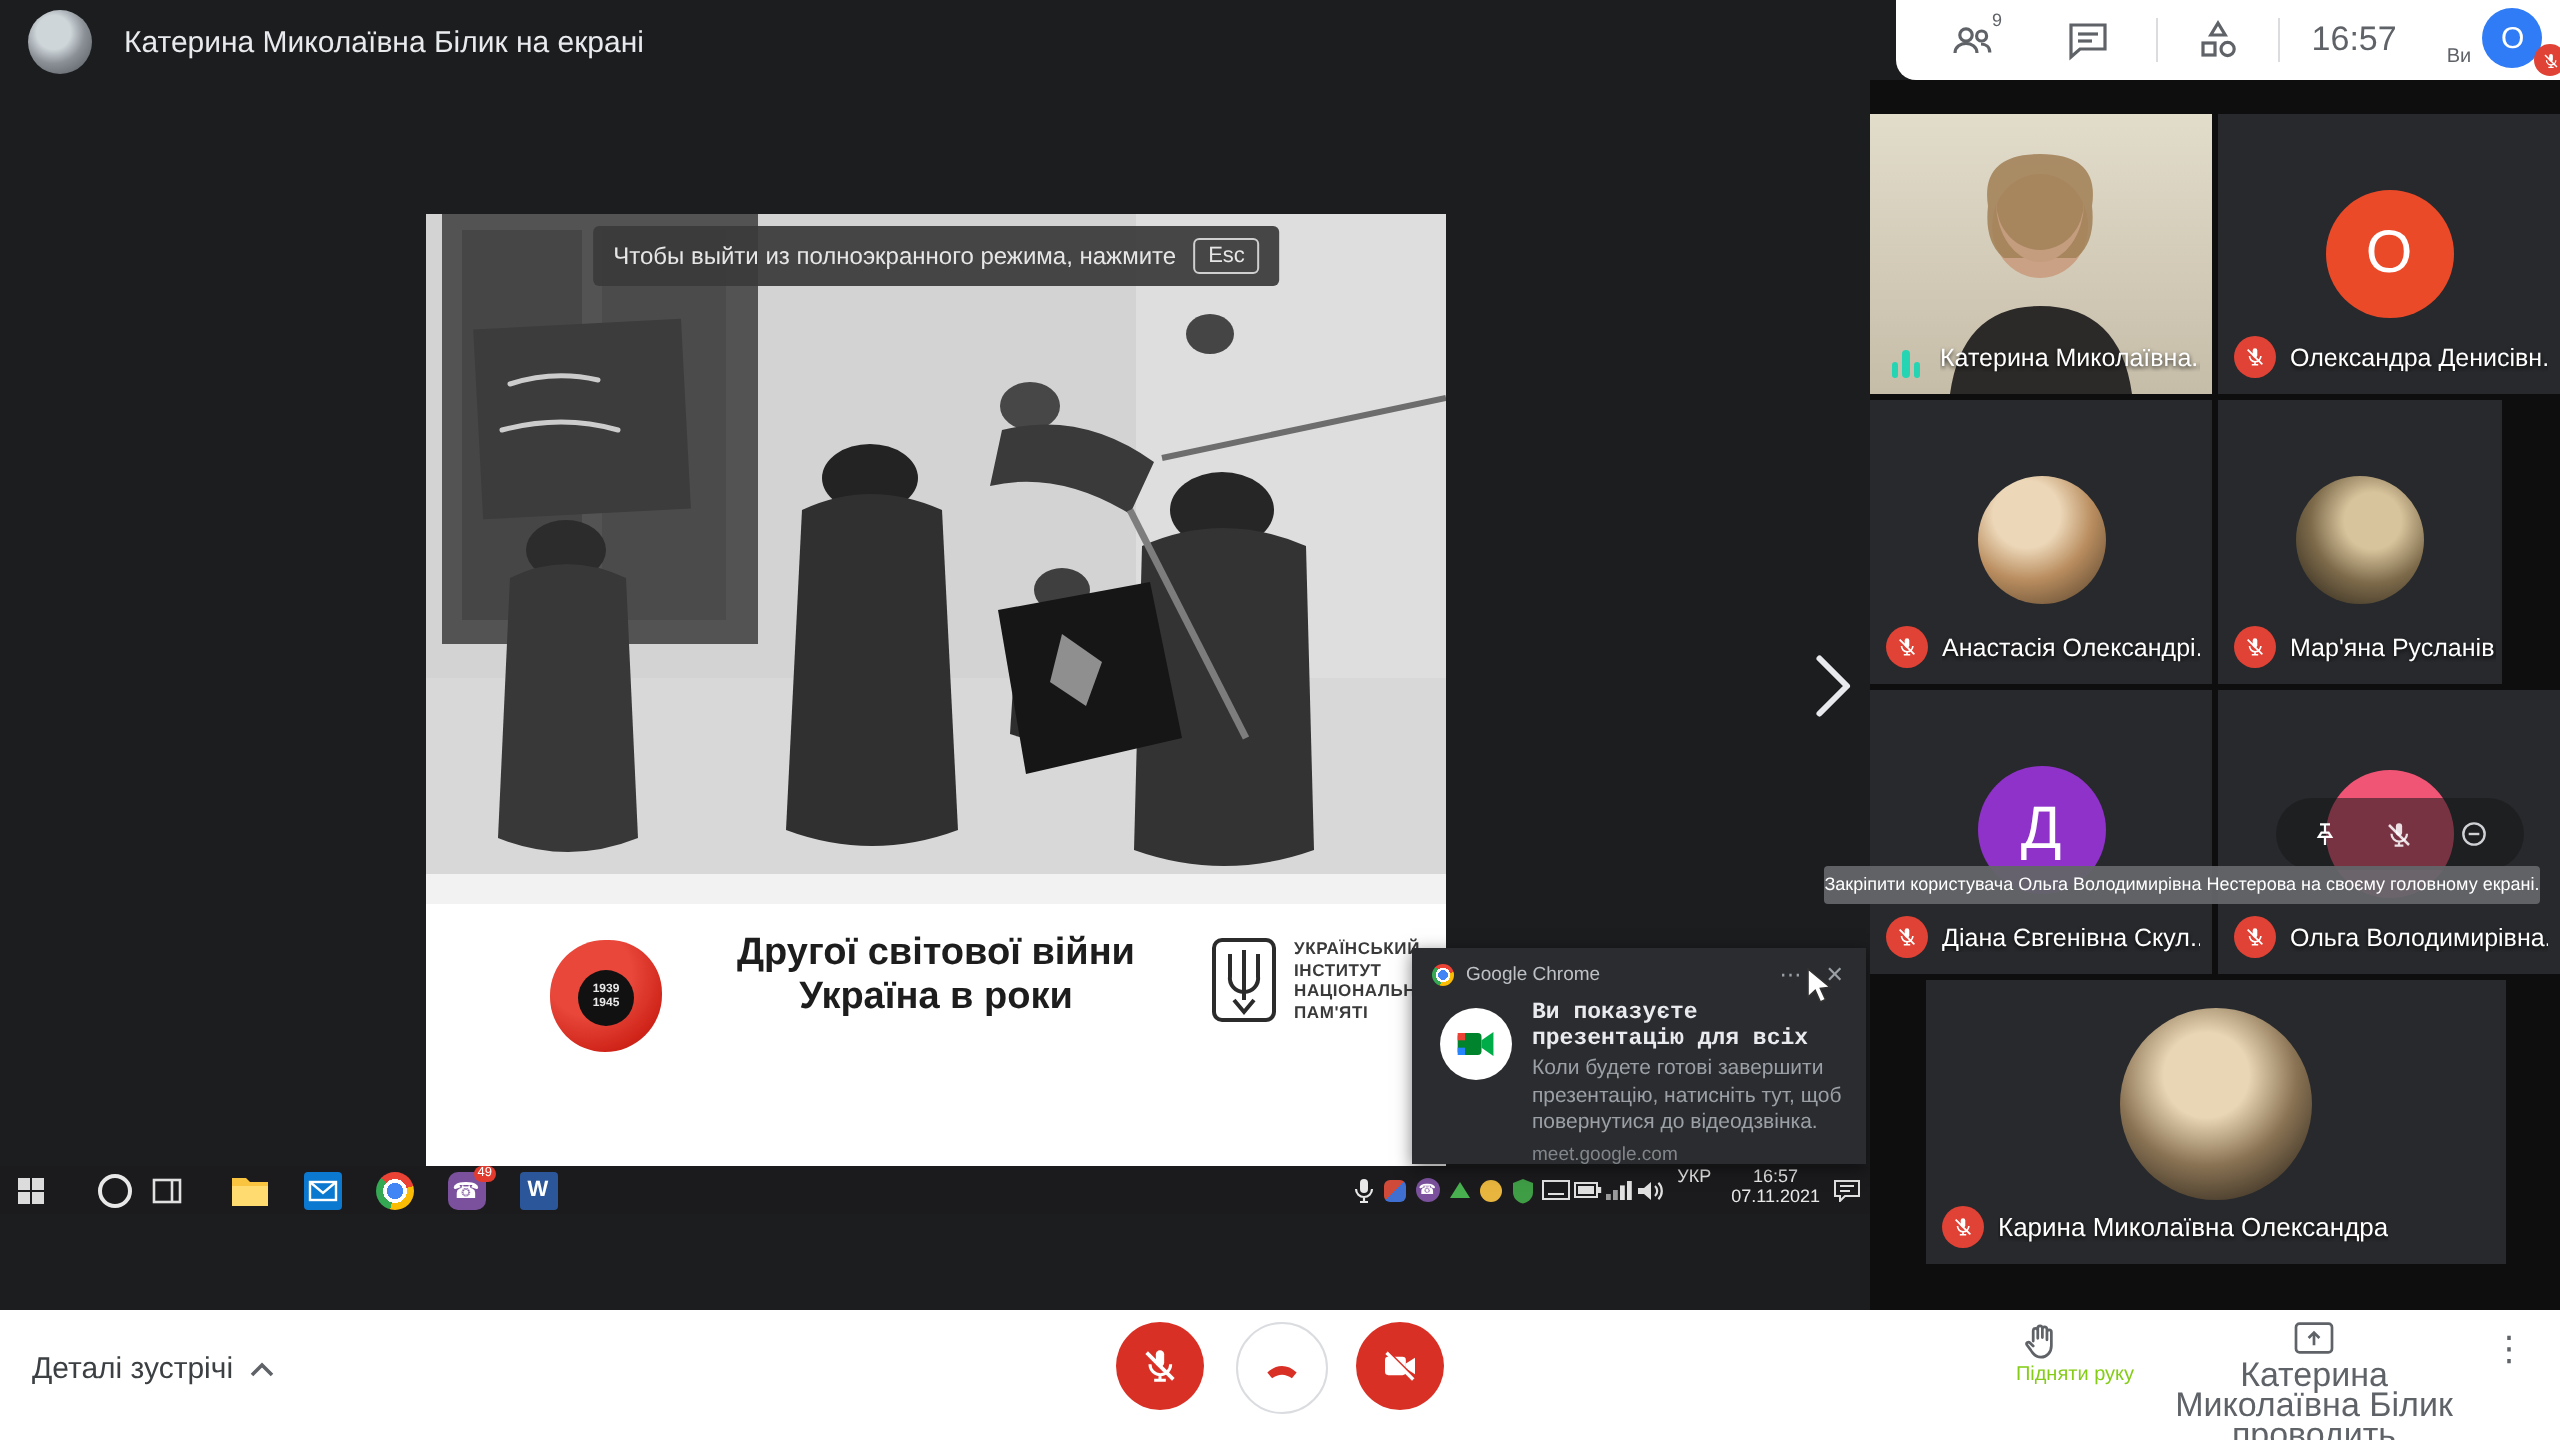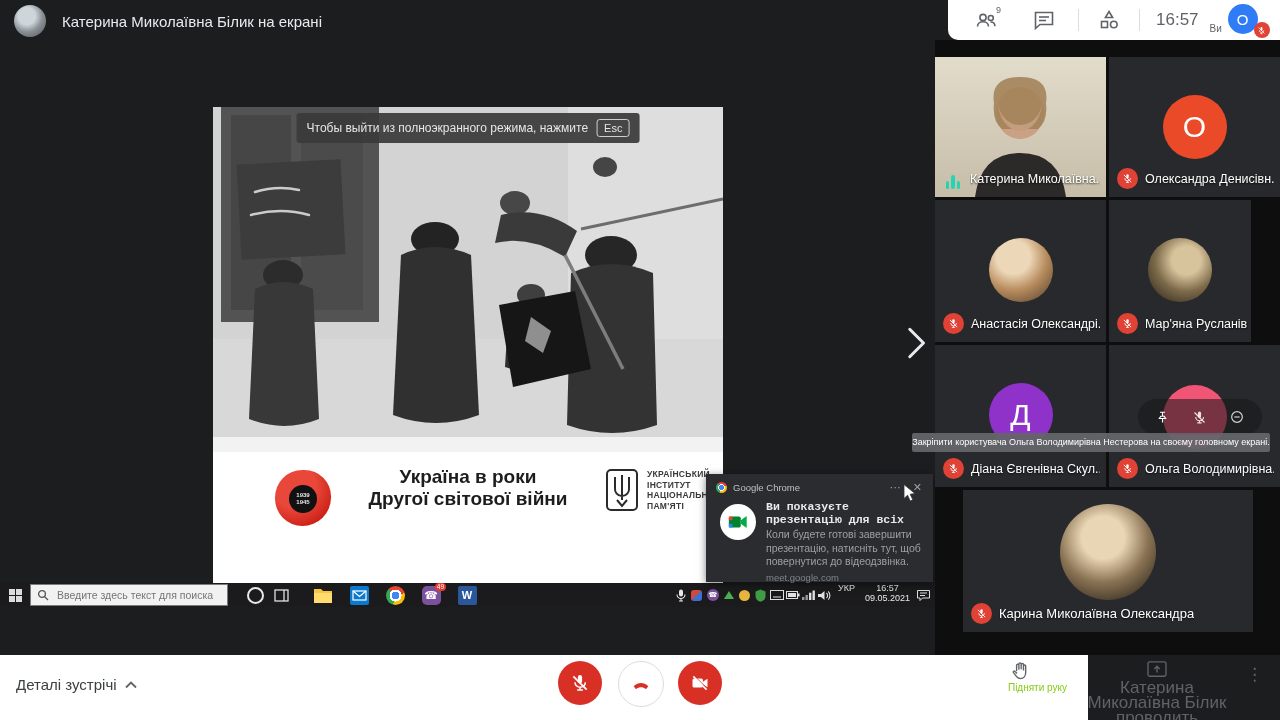--- a/index.html
+++ b/index.html
@@ -84,21 +84,21 @@
     text-shadow:0 1px 2px rgba(0,0,0,.8);}
   .speakicon{width:20px;height:20px;flex:none;display:flex;align-items:flex-end;justify-content:center;gap:2px;}
   .speakicon i{display:block;width:3.5px;background:#25d4b2;border-radius:2px;}
   .hoverpill{position:absolute;left:29px;top:54px;width:112px;height:36px;border-radius:18px;
     background:rgba(22,23,26,.55);display:flex;align-items:center;justify-content:space-around;padding:0 6px;}
   .pill-btn{width:26px;height:26px;border-radius:50%;display:flex;align-items:center;justify-content:center;cursor:pointer;}
   .pin-tooltip{left:912px;top:433px;width:358px;height:19px;background:rgba(99,101,105,.95);
     border-radius:2px;color:#fff;font-size:9px;line-height:19px;text-align:center;white-space:nowrap;z-index:30;}
 
   
-  .bottombar{left:0;top:655px;width:1088px;height:65px;background:#fff;}
+  .bottombar{left:0;top:655px;width:1280px;height:65px;background:#fff;}
   .details{position:absolute;left:16px;top:21px;display:flex;align-items:center;gap:8px;
     font-size:15px;color:#3c4043;cursor:pointer;}
   .rbtn{position:absolute;top:661px;width:44px;height:44px;border-radius:50%;
     display:flex;align-items:center;justify-content:center;cursor:pointer;}
   .rbtn.red{background:#d93025;}
   .rbtn.white{background:#fff;border:1px solid #dadce0;}
   .raisehand{position:absolute;left:975px;top:660px;width:92px;text-align:right;
     color:#84cc16;font-size:10px;cursor:pointer;}
   .presenting{position:absolute;left:1078px;top:660px;width:158px;text-align:center;
     color:#5f6368;font-size:17px;line-height:15px;cursor:pointer;}
@@ -153,22 +153,22 @@
     </div>
 
     <div class="slide-footer">
       <div class="poppy">
         <div class="poppy-core">
           <span>1939</span>
           <span>1945</span>
         </div>
       </div>
       <div class="slide-title">
+        <div>Другої світової війни</div>
         <div>Україна в роки</div>
-        <div>Другої світової війни</div>
       </div>
       <div class="uinp">
         <svg width="34" height="44" viewBox="0 0 34 44">
           <rect x="2" y="2" width="30" height="40" rx="4" fill="none" stroke="#2b2b2b" stroke-width="2"></rect>
           <path d="M17,7 V32 M10,9 V20 a7,7 0 0 0 7,8 M24,9 V20 a7,7 0 0 1 -7,8 M12,32 l5,6 5,-6" fill="none" stroke="#2b2b2b" stroke-width="2"></path>
         </svg>
         <div class="uinp-text">
           <div>УКРАЇНСЬКИЙ</div>
           <div>ІНСТИТУТ</div>
           <div>НАЦІОНАЛЬНОЇ</div>
@@ -185,27 +185,20 @@
 
   <div class="abs taskbar">
     <div class="tb-start">
       <svg width="13" height="13" viewBox="0 0 13 13">
           <rect x="0" y="0" width="6" height="6" fill="#dcdcdc"></rect>
           <rect x="7" y="0" width="6" height="6" fill="#dcdcdc"></rect>
           <rect x="0" y="7" width="6" height="6" fill="#dcdcdc"></rect>
           <rect x="7" y="7" width="6" height="6" fill="#dcdcdc"></rect>
         </svg>
     </div>
-    <div class="tb-search">
-      <svg style="position:absolute;left:6px;top:4px" width="12" height="12" viewBox="0 0 12 12">
-        <circle cx="5" cy="5" r="3.4" fill="none" stroke="#555" stroke-width="1.3"></circle>
-          <line x1="7.6" y1="7.6" x2="11" y2="11" stroke="#555" stroke-width="1.3"></line>
-      </svg>
-      <input placeholder="Введите здесь текст для поиска" style="">
-    </div>
     <div class="tb-ico" style="margin-left:14px">
       <span style="width:13px;height:13px;border:2px solid #e8e8e8;border-radius:50%;display:block"></span>
     </div>
     <div class="tb-ico">
       <svg width="15" height="15" viewBox="0 0 15 15">
           <rect x="1" y="2" width="13" height="11" fill="none" stroke="#e0e0e0" stroke-width="1.3"></rect>
           <line x1="10" y1="2" x2="10" y2="13" stroke="#e0e0e0" stroke-width="1.3"></line>
         </svg>
     </div>
     <div class="tb-ico" style="margin-left:16px">
@@ -281,21 +274,21 @@
       </div>
       <div class="tb-ico">
         <svg width="13" height="11" viewBox="0 0 13 11">
             <polygon points="0,4 3,4 6.5,1 6.5,10 3,7 0,7" fill="#e0e0e0"></polygon>
             <path d="M8.5,3 a3.4,3.4 0 0 1 0,5 M10.2,1.4 a5.8,5.8 0 0 1 0,8.2" stroke="#e0e0e0" stroke-width="1.1" fill="none"></path>
           </svg>
       </div>
       <div class="tb-lang">УКР</div>
       <div class="tb-clock">
         <div>16:57</div>
-        <div>09.05.2021</div>
+        <div>07.11.2021</div>
       </div>
       <div class="tb-ico">
         <svg width="13" height="11" viewBox="0 0 13 11">
             <path d="M0.5,0.5 h12 v7.5 h-7 l-2.5,2.5 v-2.5 h-2.5 z" fill="none" stroke="#e0e0e0"></path>
             <line x1="3" y1="3" x2="10" y2="3" stroke="#e0e0e0"></line>
             <line x1="3" y1="5.5" x2="8" y2="5.5" stroke="#e0e0e0"></line>
           </svg>
       </div>
     </div>
   </div>
@@ -350,21 +343,21 @@
     <div class="tp-divider" style="margin-left:22px"></div>
     <div class="tp-icon" style="margin-left:18px">
       <svg width="24" height="24" viewBox="0 0 24 24" fill="none" stroke="#5f6368" stroke-width="1.6">
         <path d="M12,3.5 L15.6,9.5 H8.4 Z"></path>
           <rect x="4.5" y="13.5" width="6" height="6"></rect>
           <circle cx="16.8" cy="16.5" r="3.3"></circle>
       </svg>
     </div>
     <div class="tp-divider" style="margin-left:18px"></div>
     <div class="tp-time" style="margin-left:16px">16:57</div>
-    <div class="you-wrap" style="margin-left:11px">
+    <div class="you-wrap" style="margin-left:25px">
       <span class="you-label">Ви</span>
       <span class="you-ava">О</span>
       <span class="you-badge">
         <svg width="9" height="9" viewBox="0 0 24 24">
             <rect x="9.5" y="2.5" width="5" height="10" rx="2.5" fill="#fff"></rect>
             <path d="M6,11 a6.2,6.2 0 0 0 12.4,0 M12,17.3 V20.5 M8.5,20.5 h7" stroke="#fff" stroke-width="1.8" fill="none"></path>
             <line x1="4" y1="4" x2="20" y2="20" stroke="#fff" stroke-width="2"></line>
           </svg>
       </span>
     </div>

